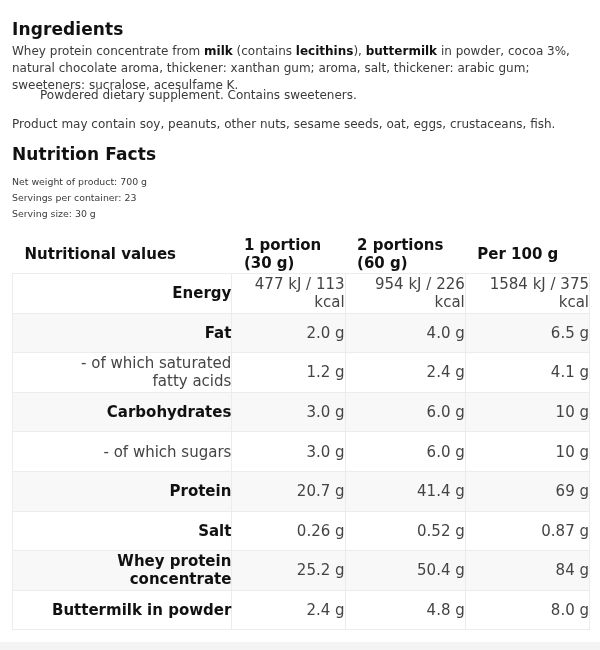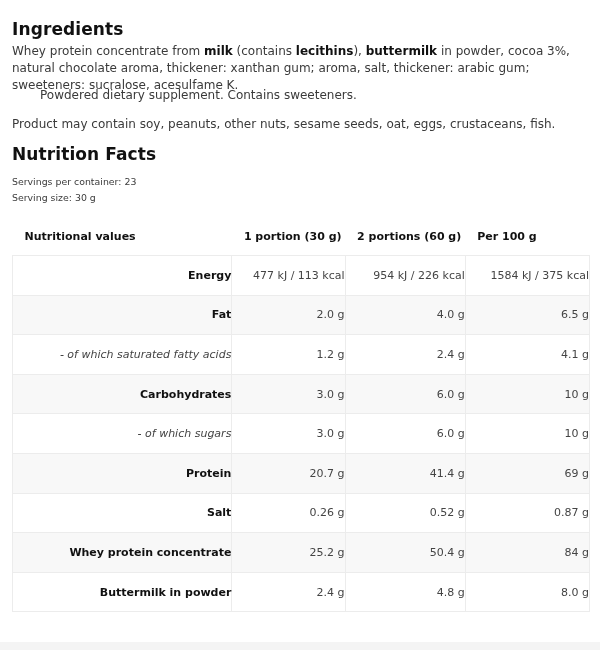--- a/index.html
+++ b/index.html
@@ -8,40 +8,41 @@
   .wrap { position:absolute; left:12px; top:0; width:578px; }
   h2 { margin:0; font-weight:600; color:#111; font-size:17px; letter-spacing:0.1px; }
   .h-ingr { position:absolute; left:0; top:11px;margin-top:8px; }
   .p { font-size:12px; line-height:17px; color:#3a3a3a; margin:0; position:absolute; left:0; width:578px; }
   .p b { color:#111; font-weight:700; }
   .p1 { top:43px; }
   .p2 { top:87px;margin-left:28px; }
   .p3 { top:116px; }
   .h-nut { position:absolute; left:0; top:144px; }
   .meta { position:absolute; left:0; top:174px; font-size:9.4px; line-height:16px; color:#3a3a3a; }
-  table { position:absolute; left:0; top:217px; width:578px; border-collapse:collapse; font-size:11px; }
+  table { position:absolute; left:0; top:235px; width:578px; border-collapse:collapse; font-size:15px; }
   th { text-align:left; font-weight:700; color:#111; height:38px; padding:0 0 0 12px; border:none; }
   td { height:38.6px; padding:0 0 0 12px; border:1px solid #ececec; color:#444;text-align:right; }
   td.lbl { color:#111; font-weight:700; }
-  td.sub { font-weight:400; color:#444; padding-left:35px;font-style:italic; }
+  td.sub { font-weight:400; color:#444; padding-left:35px; }
   tr.alt td { background:#f8f8f8;margin-left:15px; }
   .c1 { width:207px; } .c2 { width:101px; } .c3 { width:108px; } .c4 { width:112px; }
   .footer-band { position:absolute; left:0; top:642px; width:600px; height:8px; background:#f4f4f4; }
 </style>
 </head>
 <body>
 
 <div class="wrap">
   <h2 class="h-ingr">Ingredients</h2>
   <p class="p p1" id="ingr-p1"><span>Whey protein concentrate from </span><b>milk</b><span> (contains </span><b>lecithins</b><span>), </span><b>buttermilk</b><span> in powder, cocoa 3%, natural chocolate aroma, thickener: xanthan gum; aroma, salt, thickener: arabic gum; sweeteners: sucralose, acesulfame K.</span></p>
   <p class="p p2">Powdered dietary supplement. Contains sweeteners.</p>
   <p class="p p3">Product may contain soy, peanuts, other nuts, sesame seeds, oat, eggs, crustaceans, fish.</p>
 
   <h2 class="h-nut">Nutrition Facts</h2>
   <div class="meta">
+    <div>Net weight of product: 700 g</div>
     <div>Servings per container: 23</div>
     <div>Serving size: 30 g</div>
   </div>
 
   <table>
     <thead>
       <tr>
         <th class="c1">Nutritional values</th>
         <th class="c2">1 portion (30 g)</th>
         <th class="c3">2 portions (60 g)</th>

